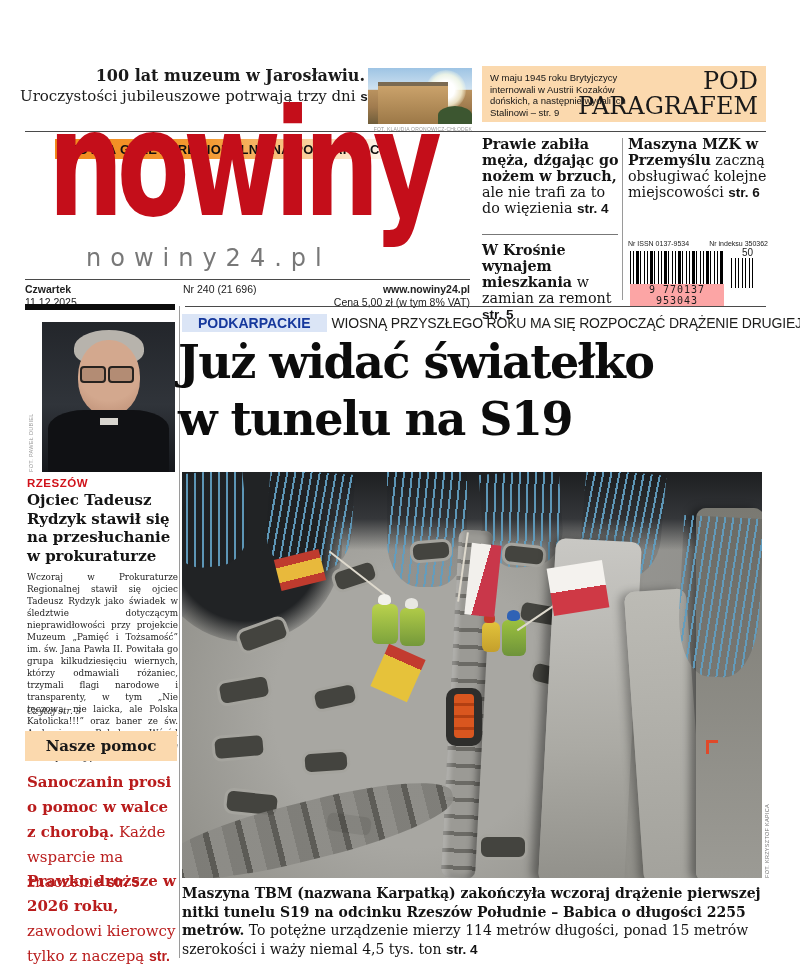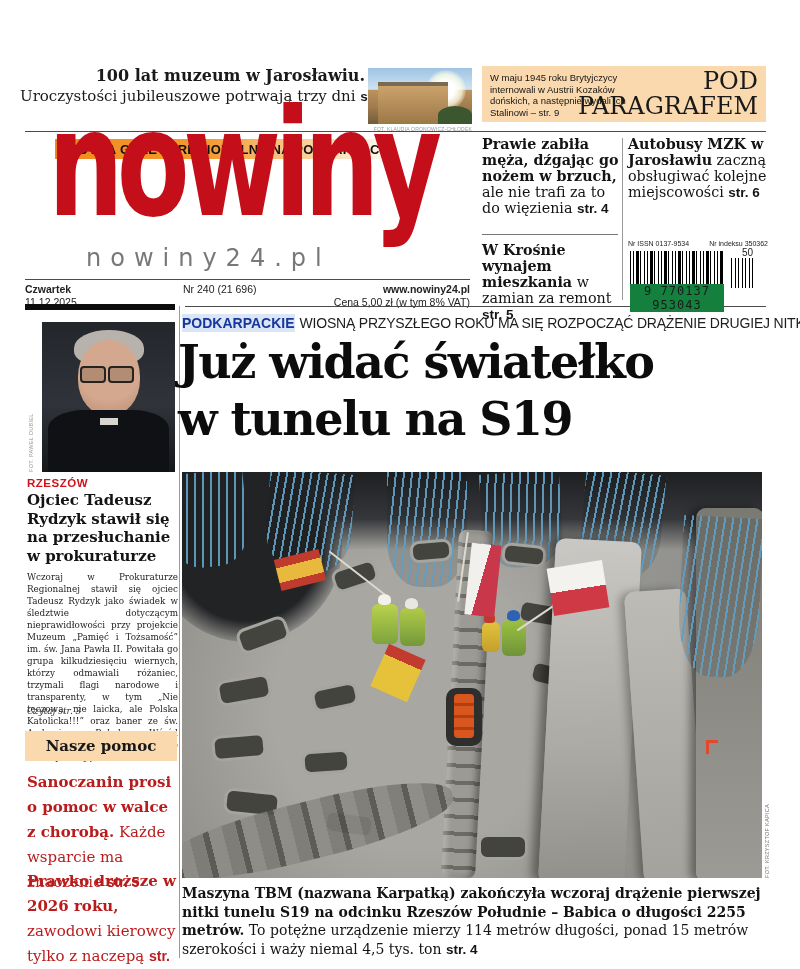--- a/index.html
+++ b/index.html
@@ -47,29 +47,29 @@
   .rstory .ref{font-size:13.5px;}
   .story1{left:482px;top:136px;width:140px;}
   .story2{left:482px;top:242px;width:142px;}
   .story3{left:628px;top:136px;width:140px;}
 
   
   .bc-labels{left:628px;top:240px;width:140px;font-size:7px;color:#222;position:absolute;}
   .bc-labels .r{float:right;}
   .bc-bars{left:630px;top:251px;width:94px;height:40px;position:absolute;
      background:repeating-linear-gradient(90deg,#000 0 1.5px,#fff 1.5px 3px,#000 3px 4px,#fff 4px 6.5px,#000 6.5px 9px,#fff 9px 10px,#000 10px 11px,#fff 11px 14px);}
-  .bc-digits{left:630px;top:284px;width:94px;background:#15803d;text-align:center;font-family:"DejaVu Sans Mono",monospace;
-     font-size:12px;letter-spacing:1px;position:absolute;}
+  .bc-digits{left:630px;top:284px;width:94px;background:#fca5a5;text-align:center;font-family:"DejaVu Sans Mono",monospace;
+     font-size:10px;letter-spacing:1px;position:absolute;}
   .bc-addon{left:731px;top:258px;width:22px;height:30px;position:absolute;
      background:repeating-linear-gradient(90deg,#000 0 1.5px,#fff 1.5px 4px,#000 4px 5px,#fff 5px 7px);}
   .bc-addon-num{left:731px;top:247px;width:22px;text-align:right;font-size:10px;position:absolute;}
 
   
   .kicker{left:182px;top:315px;white-space:nowrap;font-size:14px;}
-  .kicker .k1{background:#dbe5f6;color:#16389c;font-weight:bold;padding:1px 0;margin-right:5px;}
+  .kicker .k1{background:#dbe5f6;color:#16389c;font-weight:bold;padding:1px 16px;margin-right:5px;}
   .kicker .k2{color:#1d1d1b;letter-spacing:-.2px;}
   .main-head{left:178px;top:334px;width:600px;font-family:"DejaVu Serif",serif;font-weight:bold;
      font-size:46px;line-height:57px;letter-spacing:-1.5px;color:#0c0c0c;}
 
   
   .priest-photo{left:42px;top:322px;width:133px;height:150px;overflow:hidden;background:linear-gradient(180deg,#23262b 0%,#30343a 55%,#15171b 100%);}
   .priest-photo .hair{position:absolute;left:32px;top:8px;width:70px;height:36px;border-radius:50% 50% 40% 40%;background:#b7b3ac;}
   .priest-photo .face{position:absolute;left:36px;top:18px;width:62px;height:76px;border-radius:48%;
      background:radial-gradient(circle at 50% 40%,#d3a88e 0 55%,#b98a71 100%);}
   .priest-photo .gl{position:absolute;top:44px;width:22px;height:13px;border:2.5px solid #26221f;border-radius:4px;background:rgba(120,90,70,.35);}
@@ -172,21 +172,21 @@
 
   <div class="abs rstory story1">
     <span class="b">Prawie zabiła męża, dźgając go nożem w brzuch,</span><span> ale nie trafi za to do więzienia </span><span class="ref">str. 4</span>
   </div>
   <div class="rule" style="left:482px;top:234px;width:136px;background:#777;"></div>
   <div class="abs rstory story2">
     <span class="b">W Krośnie wynajem mieszkania</span><span> w zamian za remont </span><span class="ref">str. 5</span>
   </div>
   <div class="vrule" style="left:622px;top:138px;height:162px;"></div>
   <div class="abs rstory story3">
-    <span class="b">Autobusy MZK w Jarosławiu</span><span> zaczną obsługiwać kolejne miejscowości </span><span class="ref">str. 6</span>
+    <span class="b">Maszyna MZK w Przemyślu</span><span> zaczną obsługiwać kolejne miejscowości </span><span class="ref">str. 6</span>
   </div>
 
   <div class="bc-labels">
     <span>Nr ISSN 0137-9534</span>
     <span class="r">Nr indeksu 350362</span>
   </div>
   <div class="bc-bars"></div>
   <div class="bc-digits">9 770137 953043</div>
   <div class="bc-addon"></div>
   <div class="bc-addon-num">50</div>

